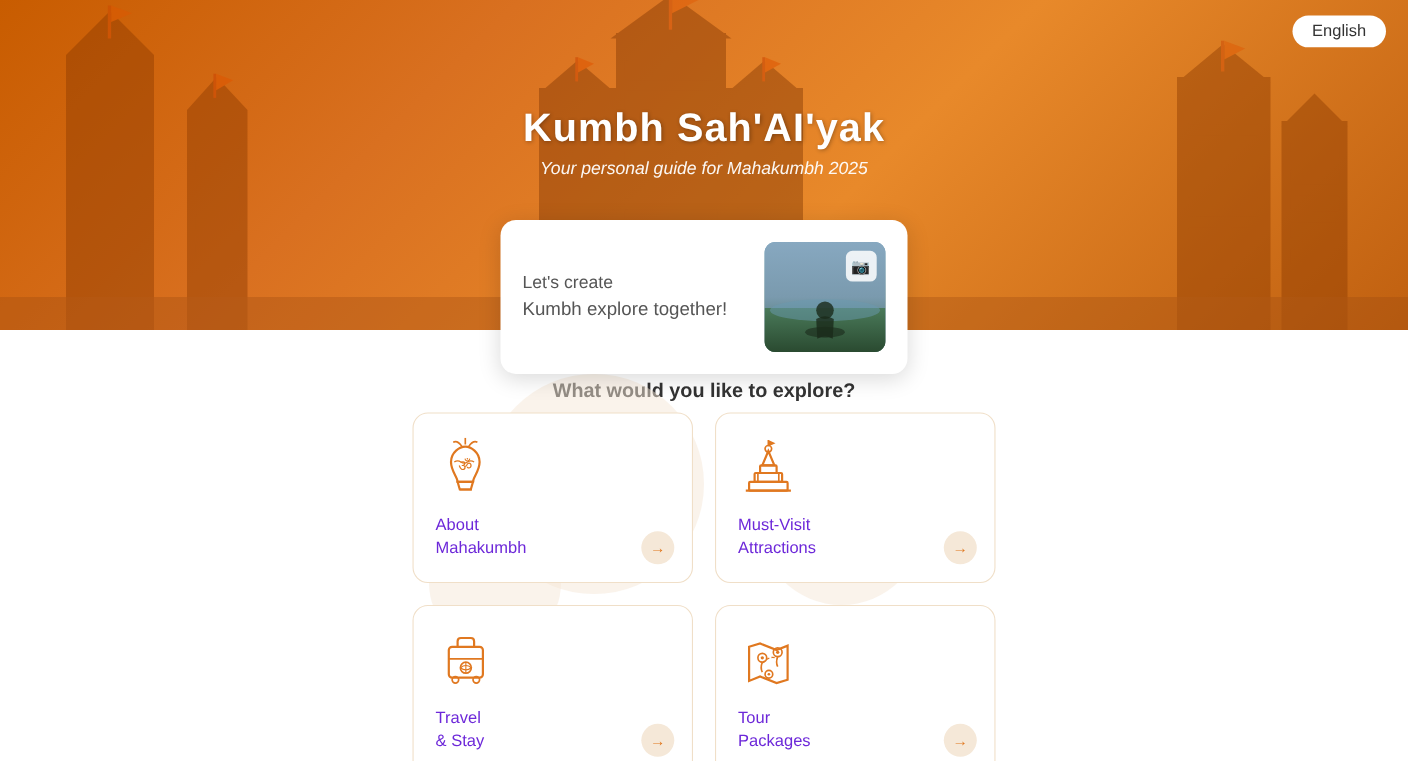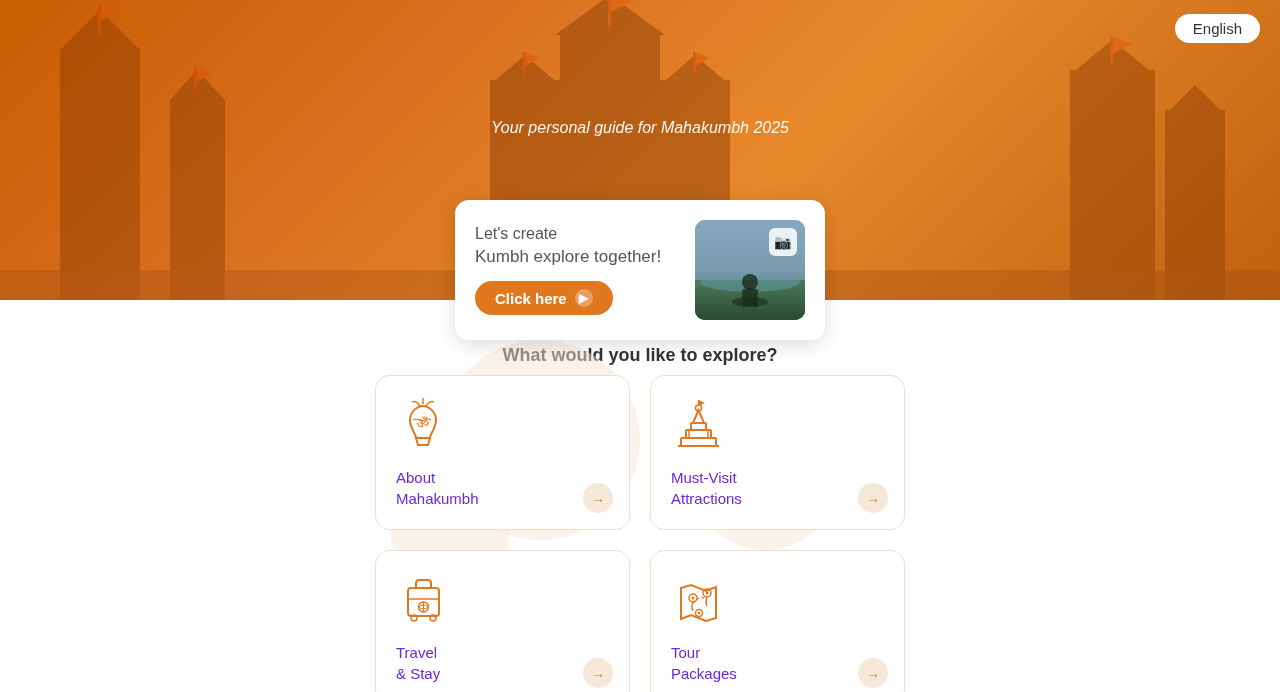--- a/index.html
+++ b/index.html
@@ -59,21 +59,21 @@
     .hero-title {
       font-size: 36px;
       font-weight: 700;
       letter-spacing: 1px;
       text-shadow: 1px 1px 4px rgba(0,0,0,0.3);
     }
 
     .hero-subtitle {
       font-size: 16px;
       font-style: italic;
-      margin-top: 24px;
+      margin-top: 8px;
       opacity: 0.95;
       font-weight: 400;
     }
 
     
     .card-container {
       position: absolute;
       top: 200px;
       left: 50%;
       transform: translateX(-50%);
@@ -337,33 +337,30 @@
       <polygon points="695.5,52 710,58 695.5,66" fill="#e05500"></polygon>
     </g>
 
     <rect x="0" y="270" width="1280" height="30" fill="#9b4a10" opacity="0.6"></rect>
   </svg>
 </div>
 
 <button class="lang-btn">English</button>
 
 <div class="hero-text">
+  <h1 class="hero-title">Kumbh Sah'AI'yak</h1>
   <p class="hero-subtitle">Your personal guide for Mahakumbh 2025</p>
 </div>
 
 <div class="card-container">
   <div class="card-left">
     <p class="card-lets-create">Let's create</p>
     <p class="card-memories">
       <span>Kumbh explore</span><span> together!</span>
     </p>
-    <button class="card-btn">
-      <span>Click here</span>
-      <span class="arrow-icon">▶</span>
-    </button>
   </div>
   <div class="card-image">
     
     <svg viewBox="0 0 110 100" width="110" height="100">
 
       <defs>
         <linearGradient id="skyGrad" x1="0" y1="0" x2="0" y2="1">
           <stop offset="0%" stop-color="#87a8c0"></stop>
           <stop offset="50%" stop-color="#7a9aae"></stop>
           <stop offset="100%" stop-color="#3d6e5a"></stop>

